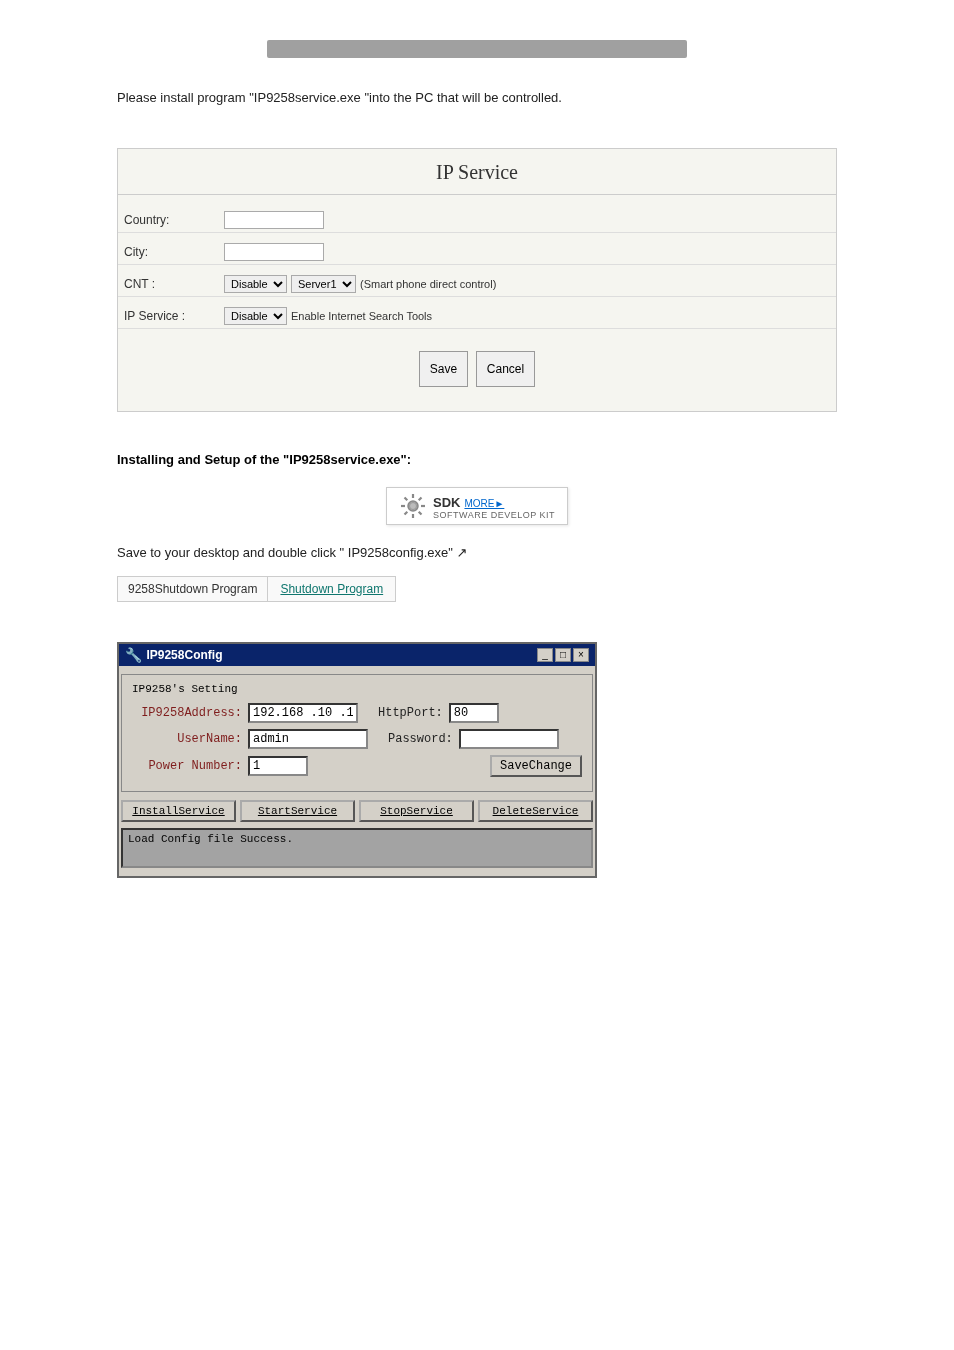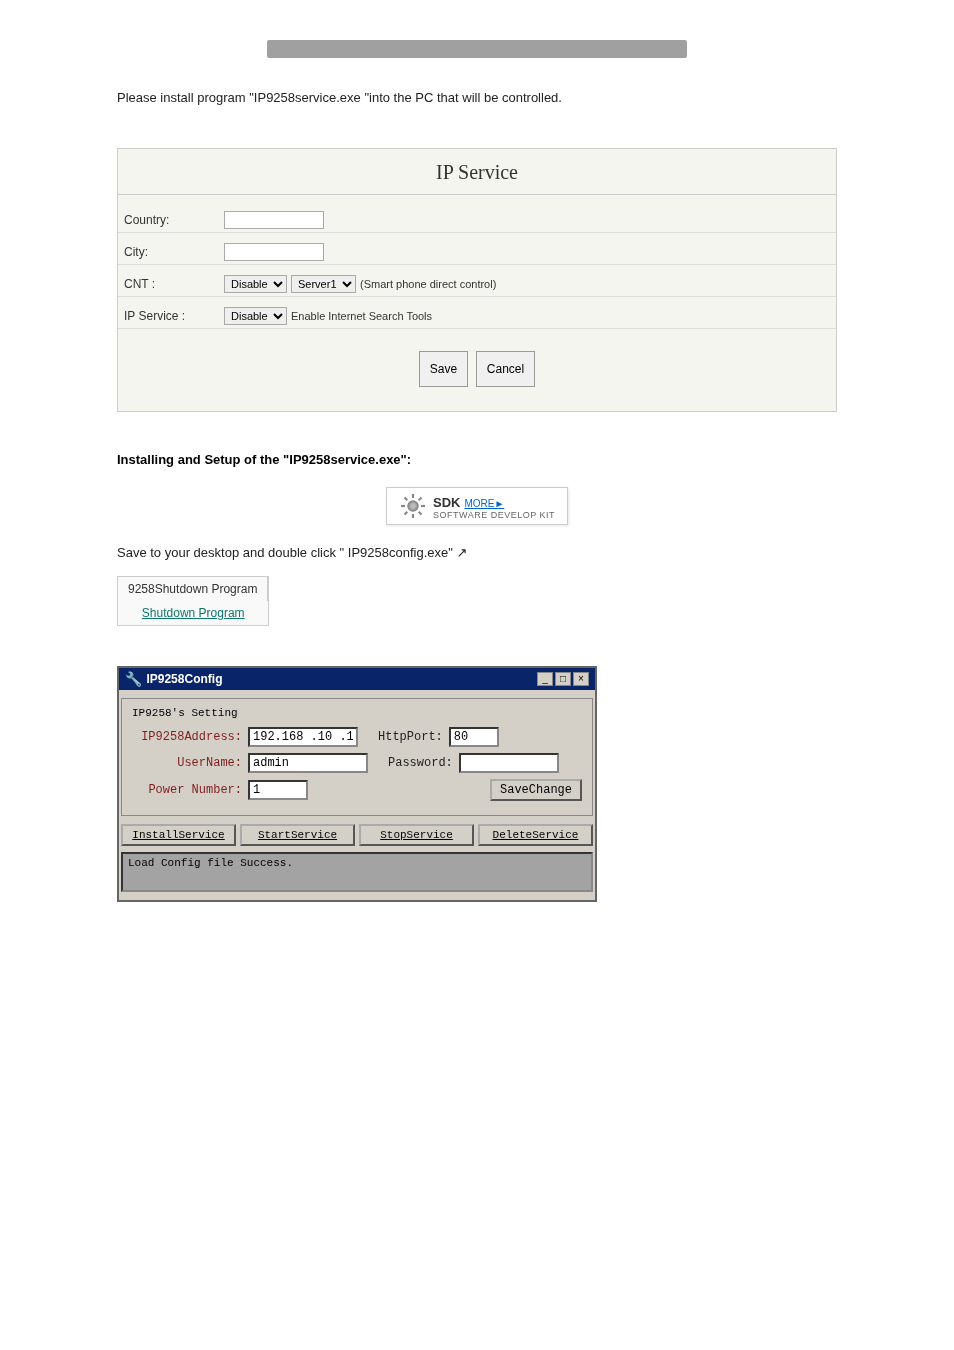--- a/index.html
+++ b/index.html
@@ -166,21 +166,20 @@
     }
 
     
     .shutdown-row {
       display: flex;
       align-items: center;
       border: 1px solid #ccc;
       width: fit-content;
       background: #f9f9f9;
       margin: 0 0 40px 0;
-      flex-direction: column;
     }
     .shutdown-left {
       font-size: 12px;
       color: #333;
       padding: 5px 10px;
       border-right: 1px solid #ccc;
     }
     .shutdown-right {
       font-size: 12px;
       color: #0f766e;

